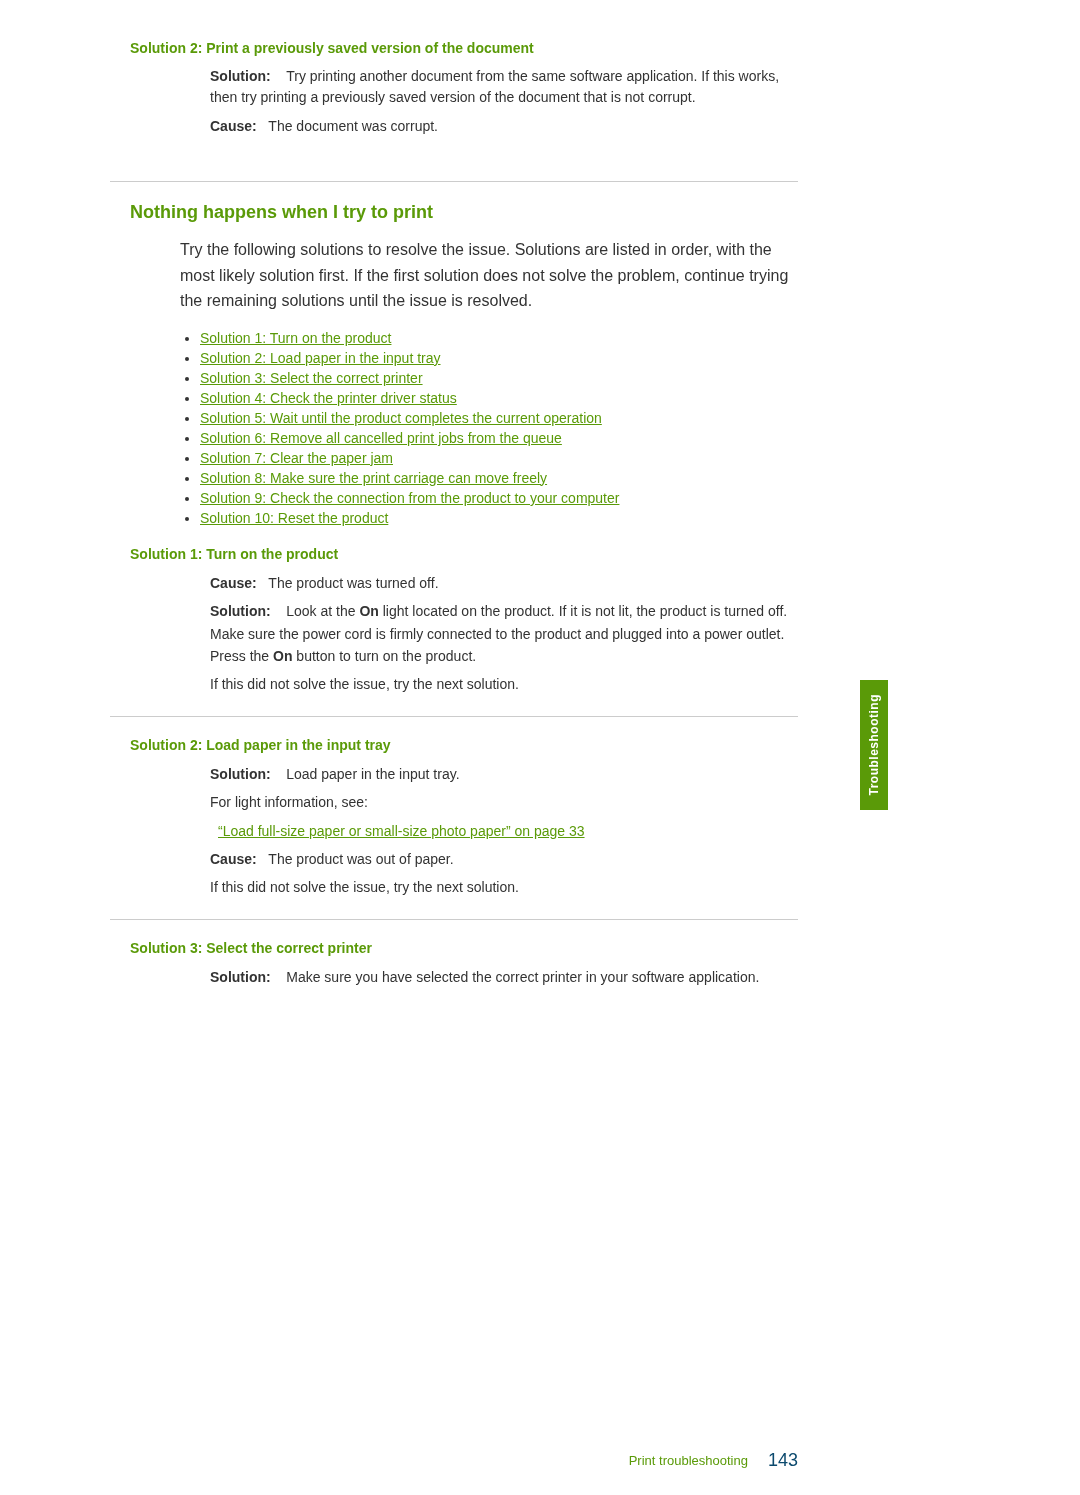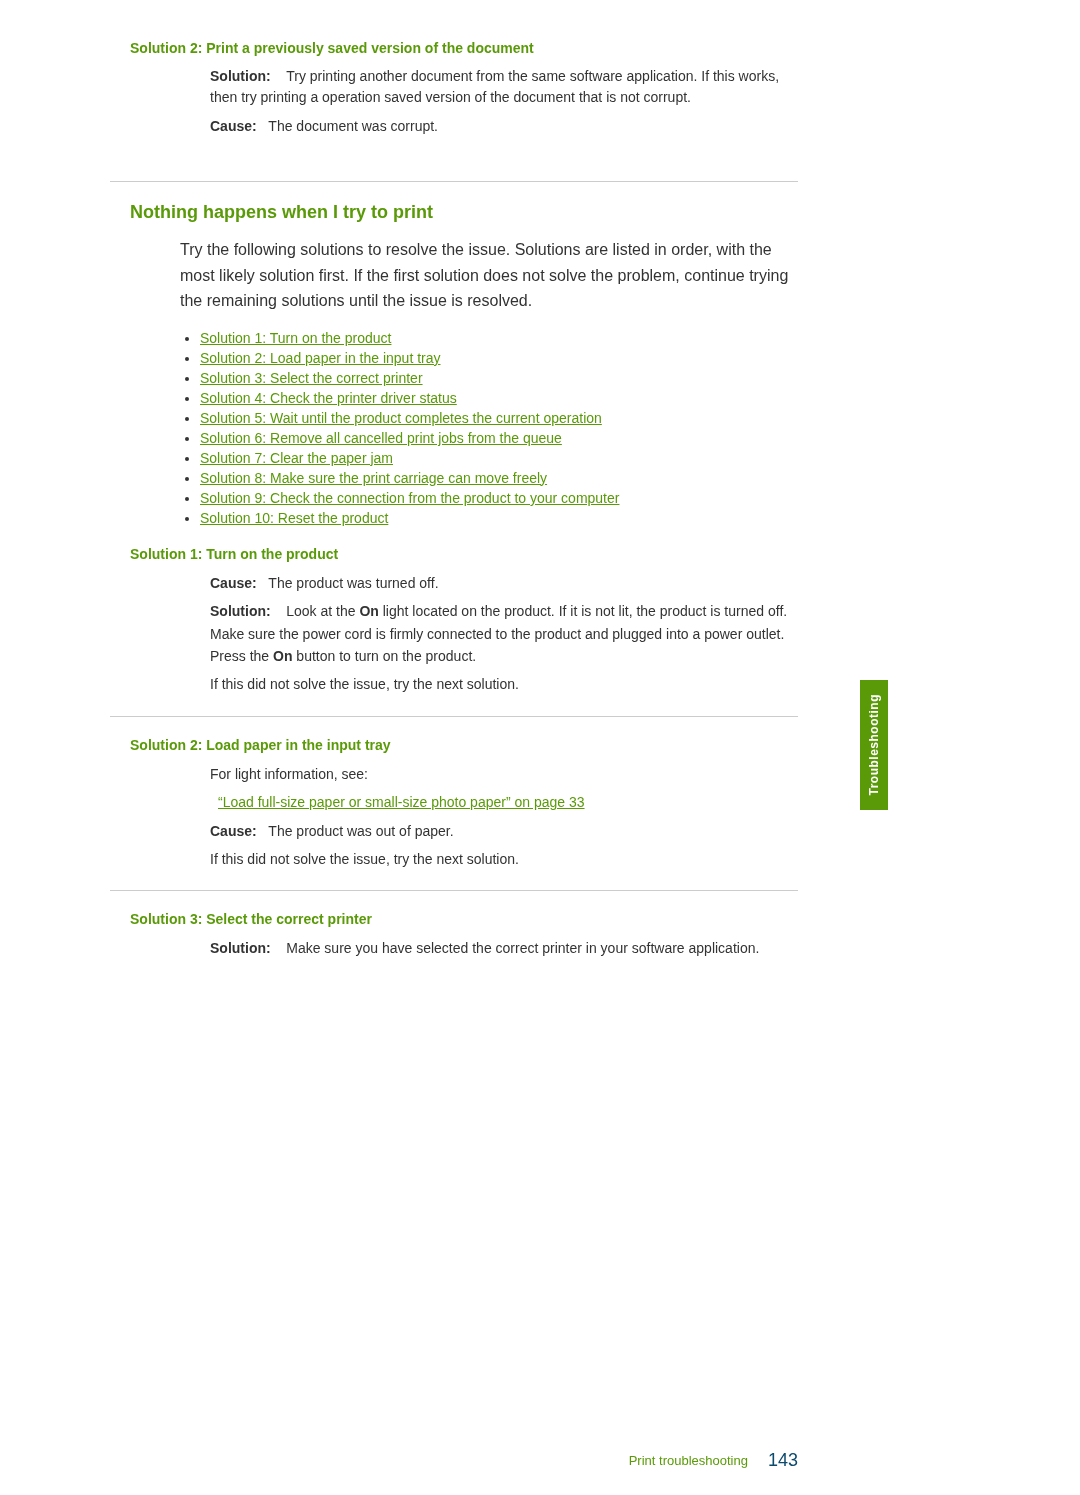--- a/index.html
+++ b/index.html
@@ -176,21 +176,21 @@
     <span class="side-tab-text">Troubleshooting</span>
   </div>
 
   <div class="content-area">
 
     <div class="section-top">
       <div class="solution-heading">Solution 2: Print a previously saved version of the document</div>
       <div class="solution-body">
         <p>
           <span class="bold-label">Solution:</span>
-          &nbsp;&nbsp;&nbsp;<span>Try printing another document from the same software application. If this works, then try printing a operation saved version of the document that is not corrupt.</span>
+          &nbsp;&nbsp;&nbsp;<span>Try printing another document from the same software application. If this works, then try printing a previously saved version of the document that is not corrupt.</span>
         </p>
         <p class="cause-line">
           <span class="bold-label">Cause:</span>
           &nbsp;&nbsp;<span>The document was corrupt.</span>
         </p>
       </div>
     </div>
 
     <hr class="divider">
 
@@ -224,20 +224,24 @@
         </p>
         <p>If this did not solve the issue, try the next solution.</p>
       </div>
     </div>
 
     <hr class="divider">
 
     <div class="sub-section">
       <div class="solution-heading">Solution 2: Load paper in the input tray</div>
       <div class="sub-section-body">
+        <p>
+          <span class="inline-bold">Solution:</span>
+          &nbsp;&nbsp;&nbsp;<span>Load paper in the input tray.</span>
+        </p>
         <p>For light information, see:</p>
         <p>
           <a href="#" class="link-text">“Load full-size paper or small-size photo paper” on page 33</a>
         </p>
         <p>
           <span class="inline-bold">Cause:</span>
           &nbsp;&nbsp;<span>The product was out of paper.</span>
         </p>
         <p>If this did not solve the issue, try the next solution.</p>
       </div>

